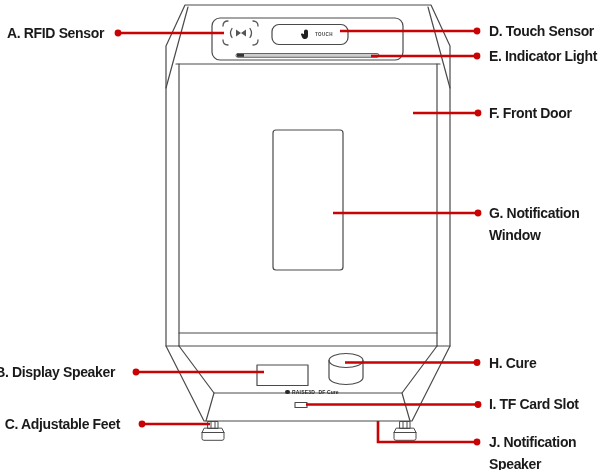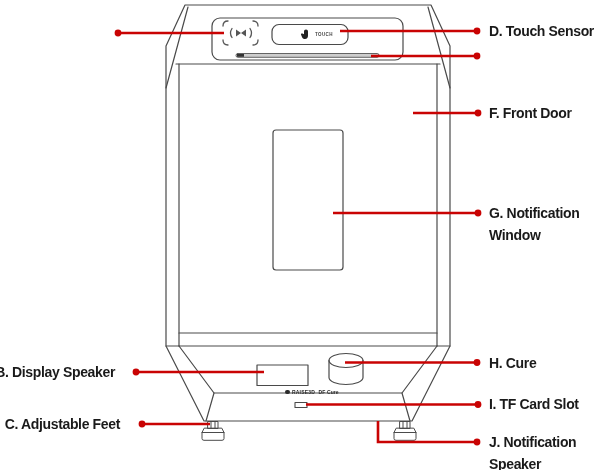--- a/index.html
+++ b/index.html
@@ -117,23 +117,25 @@
           <line x1="306" y1="404.5" x2="478" y2="404.5"></line>
           <circle cx="478" cy="404.5" r="3.4" stroke="none"></circle>
         </g>
       <g>
           <polyline points="378,421 378,442 477,442" fill="none"></polyline>
           <circle cx="477" cy="442" r="3.4" stroke="none"></circle>
         </g>
     </g>
   </svg>
 
+  <div class="lbl left" style="right:496px;top:22px;">A. RFID Sensor</div>
   <div class="lbl left" style="right:485px;top:361px;">B. Display Speaker</div>
   <div class="lbl left" style="right:480px;top:413px;">C. Adjustable Feet</div>
   <div class="lbl" style="left:489px;top:20px;">D. Touch Sensor</div>
+  <div class="lbl" style="left:489px;top:45px;">E. Indicator Light</div>
   <div class="lbl" style="left:489px;top:102px;text-align:right;">F. Front Door</div>
   <div class="lbl wrap" style="left:489px;top:202px;width:110px;">G. Notification Window</div>
   <div class="lbl" style="left:489px;top:352px;">H. Cure</div>
   <div class="lbl" style="left:489px;top:393px;">I. TF Card Slot</div>
   <div class="lbl wrap" style="left:489px;top:431px;width:110px;">J. Notification Speaker</div>
 
   <div id="touch-text">TOUCH</div>
   <div id="logo">
     <span class="dot"></span>
     <span class="brand">RAISE3D</span>

